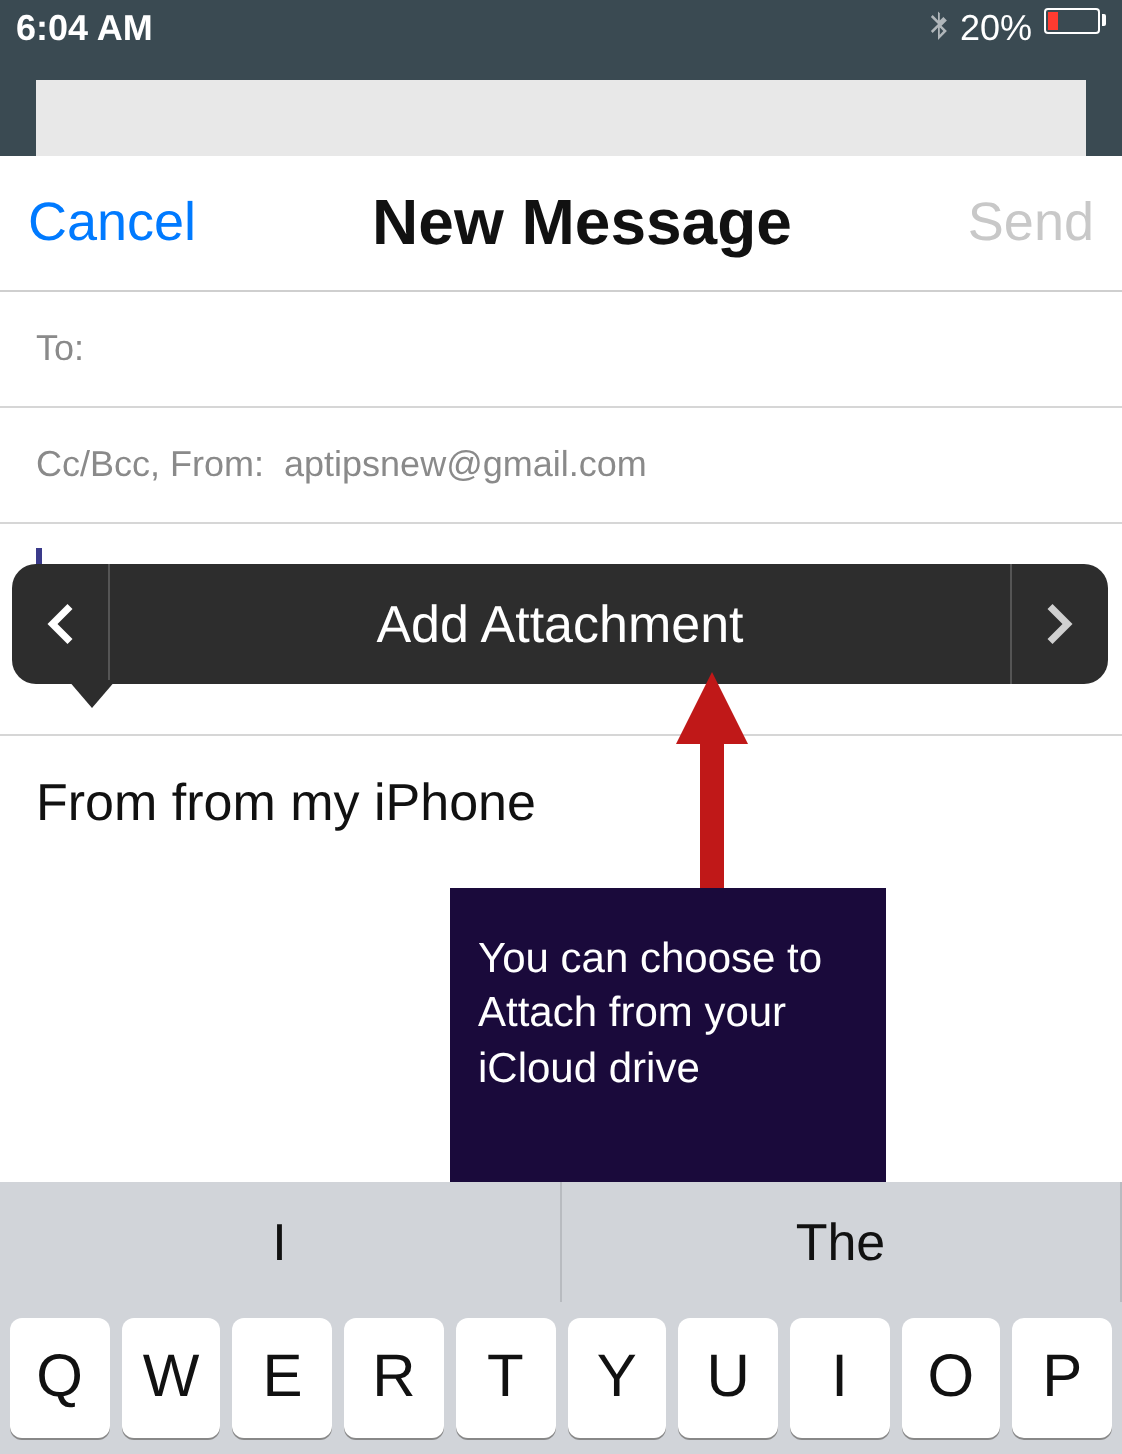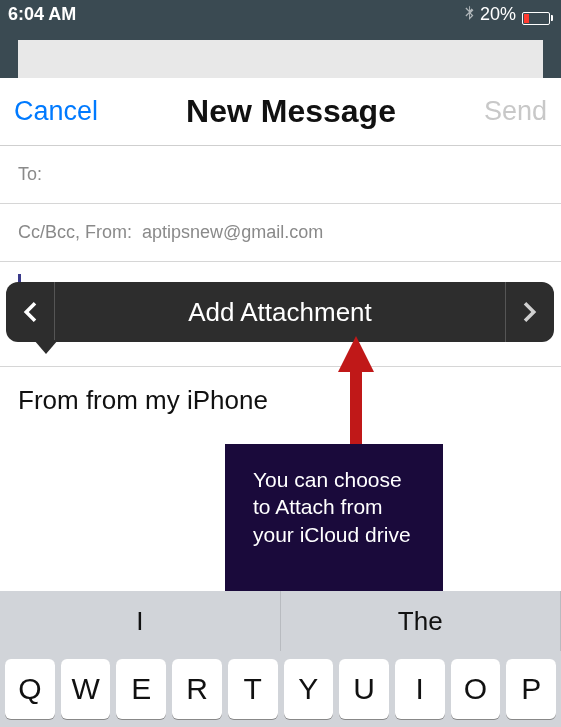--- a/index.html
+++ b/index.html
@@ -14,21 +14,21 @@
 .status-bar {
   height: 28px;
   color: white;
   display: flex;
   align-items: center;
   justify-content: space-between;
   padding: 0 8px;
   font-size: 18px;
 }
 .status-left { display: flex; align-items: center; gap: 6px; }
-.status-right { display: flex; align-items: flex-end; gap: 6px; }
+.status-right { display: flex; align-items: flex-start; gap: 6px; }
 .signal-dots { display: flex; gap: 3px; }
 .dot { width:7px; height:7px; border-radius:50%; border:1px solid white; }
 .dot.filled { background:white; }
 .wifi-icon { width:20px; height:14px; }
 .bt-icon { width:10px; height:16px; opacity:.6; }
 .battery { display:flex; align-items:center; }
 .battery-body {
   width:28px; height:13px; border:1px solid white; border-radius:2px; position:relative;
 }
 .battery-fill { position:absolute; left:1px; top:1px; bottom:1px; width:20%; background:#ff3b30; }
@@ -101,21 +101,21 @@
 }
 
 .annotation-arrow {
   position:absolute; left:338px; top:336px; width:36px; height:140px;
 }
 .annotation-box {
   position:absolute; left:225px; top:444px;
   width:218px; height:150px;
   background:#1a0a3b;
   color:white; font-size:21px; line-height:1.3;
-  padding:22px 28px;
+  padding:22px 14px;
 }
 
 .keyboard {
   position:absolute; left:0; right:0; bottom:0;
   background:#d1d4d9;
 }
 .suggest-row { height:60px; display:flex; }
 .suggest-cell {
   flex:1; display:flex; align-items:center; justify-content:center;
   font-size:26px; color:#111;

